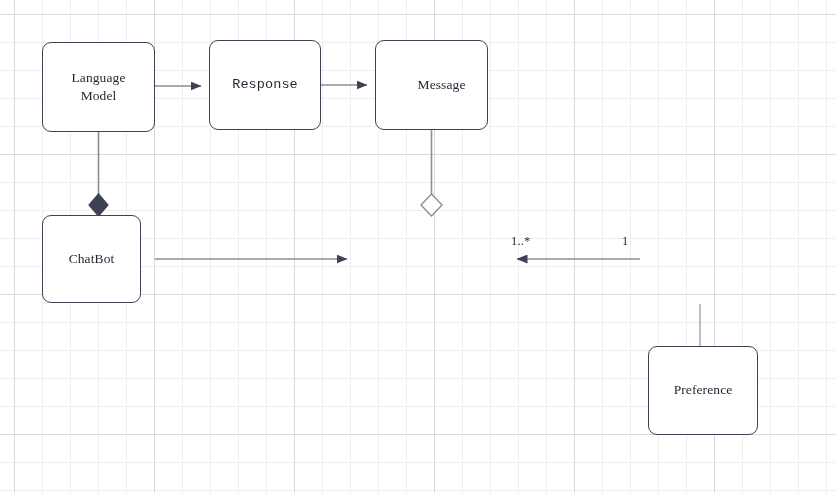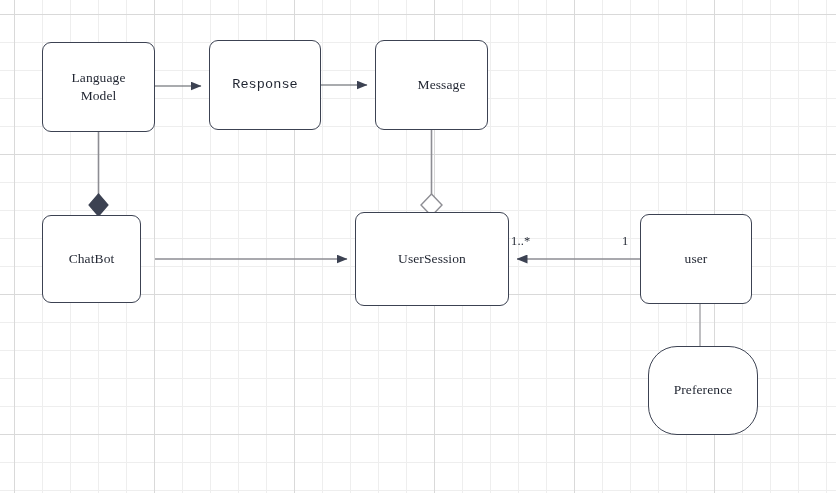--- a/index.html
+++ b/index.html
@@ -134,29 +134,23 @@
   </div>
 
   <div class="node" style="left:375px; top:40px; width:113px; height:90px;padding-left:20px;">
     <span class="node-label">Message</span>
   </div>
 
   <div class="node" style="left:42px; top:215px; width:99px; height:88px;">
     <span class="node-label">ChatBot</span>
   </div>
 
-  <div class="node" style="left:355px; top:212px; width:154px; height:94px;">
-    <span class="node-label">UserSession</span>
-  </div>
 
-  <div class="node" style="left:640px; top:214px; width:112px; height:90px;">
-    <span class="node-label">user</span>
-  </div>
 
-  <div class="node" style="left:648px; top:346px; width:110px; height:89px;border-radius:29px;">
+  <div class="node" style="left:648px; top:346px; width:110px; height:89px;">
     <span class="node-label">Preference</span>
   </div>
 
   <span class="edge-label" style="left:511px; top:234px;">1..*</span>
 
   <span class="edge-label" style="left:622px; top:234px;">1</span>
 
 </div>
 
 </body></html>

